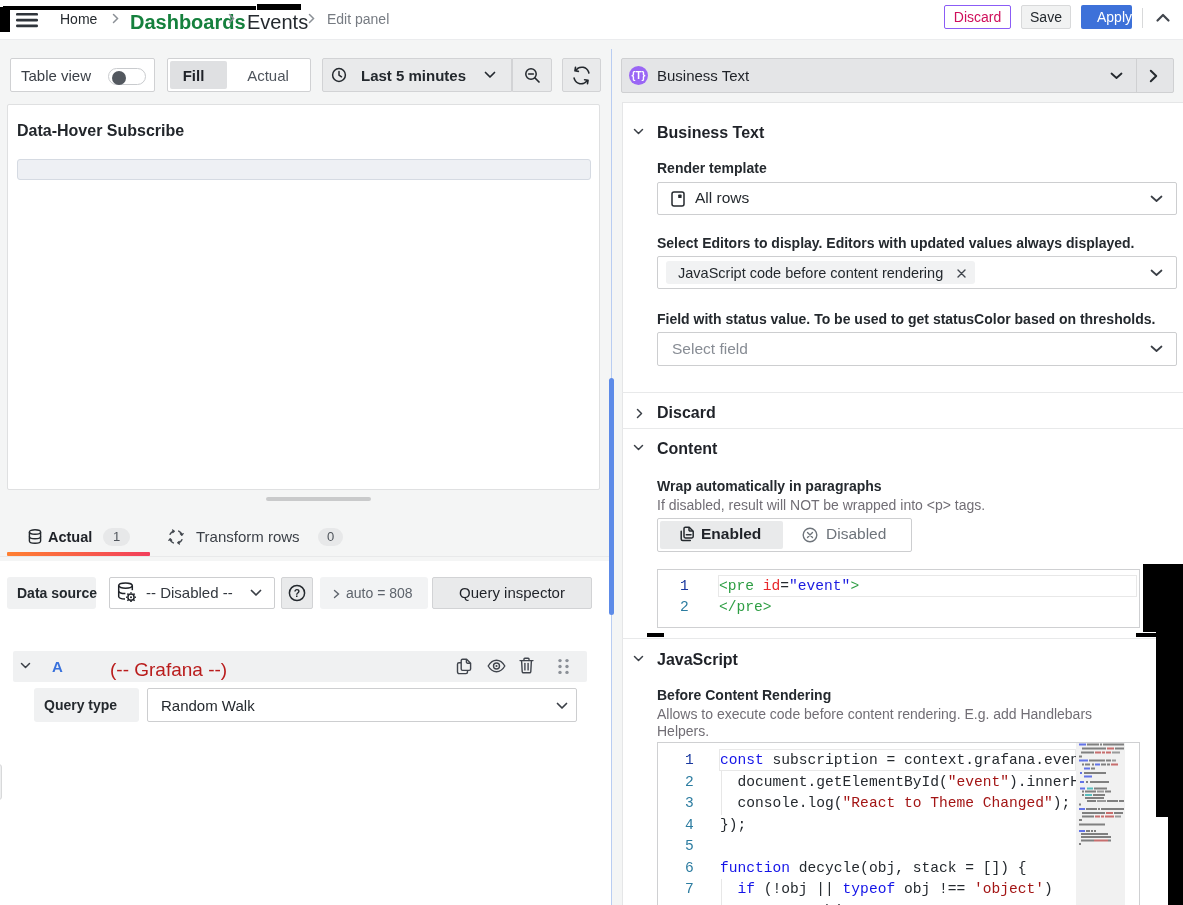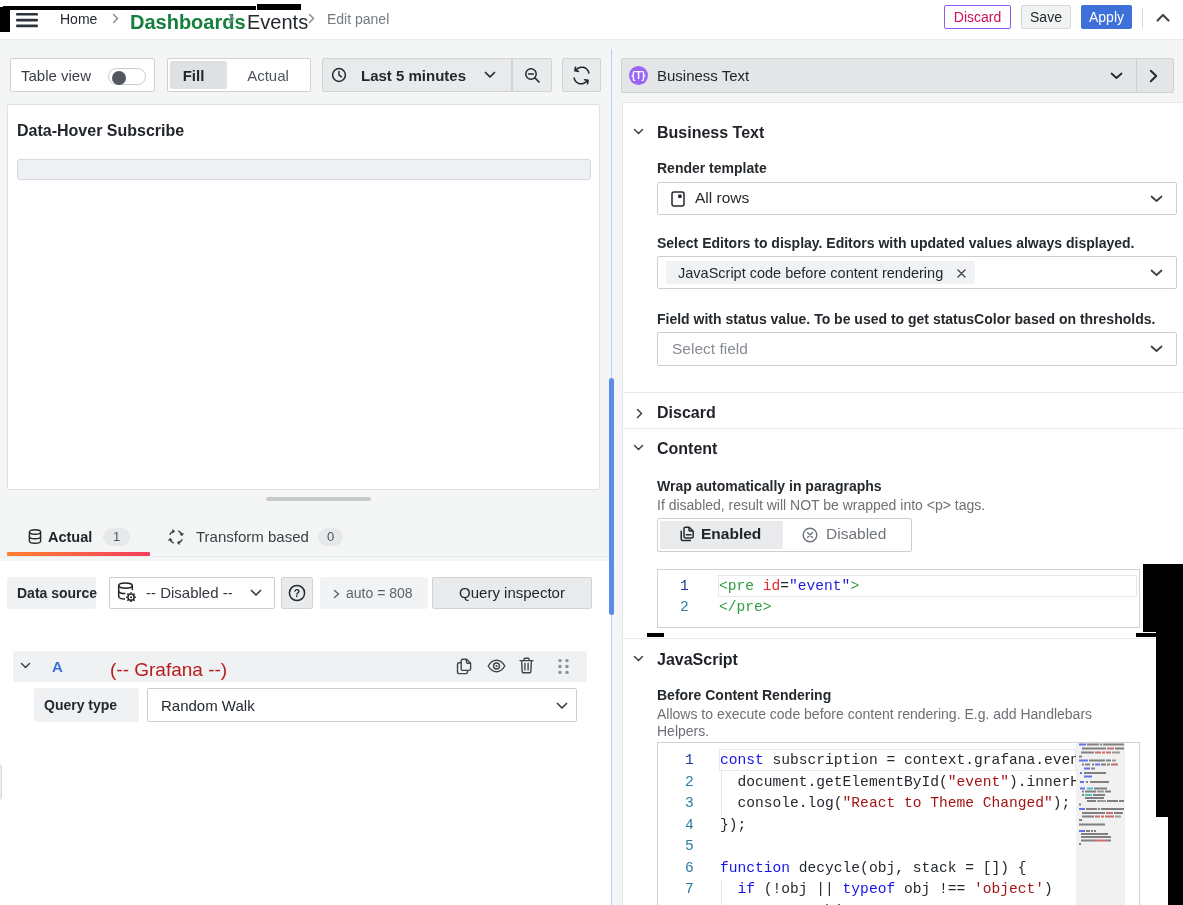--- a/index.html
+++ b/index.html
@@ -42,21 +42,21 @@
 <div class="abs" style="left:247px;top:11px;font-size:20px;color:#24292e;">Events</div>
 <div class="abs" style="left:308px;top:13px;">
     <svg width="7" height="11" viewBox="0 0 7 11">
       <path d="M1.5 1.5 L5.5 5.5 L1.5 9.5" stroke="#8b9096" stroke-width="1.5" fill="none" stroke-linecap="round"></path>
     </svg>
   </div>
 <div class="abs" style="left:327px;top:11px;font-size:14px;color:#767b82;">Edit panel</div>
 
 <div class="abs" style="left:944px;top:5px;width:67px;height:24px;border:1px solid #8b5cf6;border-radius:2px;background:#fff;color:#cf0e5b;font-size:14px;line-height:22px;text-align:center;">Discard</div>
 <div class="abs" style="left:1021px;top:5px;width:50px;height:24px;border:1px solid #d8d9da;border-radius:2px;background:#f1f2f2;color:#24292e;font-size:14px;line-height:22px;text-align:center;">Save</div>
-<div class="abs" style="left:1081px;top:5px;width:51px;height:24px;border-radius:2px;background:#3d71d9;color:#fff;font-size:14px;line-height:24px;text-align:center;">Apply</div>
+<div class="abs" style="left:1081px;top:5px;width:51px;height:24px;border-radius:2px;background:#3d71d9;color:#fff;font-size:14px;line-height:24px;text-align:right;">Apply</div>
 <div class="abs" style="left:1142px;top:8px;width:1px;height:20px;background:#d8d9da;"></div>
 <div class="abs" style="left:1155px;top:12px;">
     <svg width="16" height="11" viewBox="0 0 16 11">
       <path d="M2.5 8.5 L8 3 L13.5 8.5" stroke="#41464d" stroke-width="2.2" fill="none" stroke-linecap="round" stroke-linejoin="round"></path>
     </svg>
   </div>
 
 <div class="abs box" style="left:10px;top:58px;width:145px;height:34px;"></div>
 <div class="abs" style="left:21px;top:67px;font-size:15px;color:#3a3f46;">Table view</div>
 <div class="abs" style="left:108px;top:68px;width:38px;height:17px;border:1px solid #c9cbce;border-radius:9px;background:#fff;"></div>
@@ -118,21 +118,21 @@
       <path d="M2.1 5.3 A6.3 6.3 0 0 1 5.3 2.1"></path>
       <path d="M10.7 2.1 A6.3 6.3 0 0 1 13.9 5.3"></path>
       <path d="M13.9 10.7 A6.3 6.3 0 0 1 10.7 13.9"></path>
       <path d="M5.3 13.9 A6.3 6.3 0 0 1 2.1 10.7"></path>
       <path d="M4.6 0.9 L6.3 2.2 L4.8 3.6" stroke-width="1.3" stroke-linejoin="round"></path>
       <path d="M15.1 4.6 L13.8 6.3 L12.4 4.8" stroke-width="1.3" stroke-linejoin="round"></path>
       <path d="M11.4 15.1 L9.7 13.8 L11.2 12.4" stroke-width="1.3" stroke-linejoin="round"></path>
       <path d="M0.9 11.4 L2.2 9.7 L3.6 11.2" stroke-width="1.3" stroke-linejoin="round"></path>
     </svg>
   </div>
-<div class="abs" style="left:196px;top:528px;font-size:15px;color:#3a3f46;">Transform based</div>
+<div class="abs" style="left:196px;top:528px;font-size:15px;color:#3a3f46;">Transform rows</div>
 <div class="abs" style="left:318px;top:528px;width:25px;height:18px;background:#e7e8e9;border-radius:9px;text-align:center;font-size:13px;line-height:18px;color:#50555c;">0</div>
 
 <div class="abs" style="left:0px;top:561px;width:612px;height:344px;background:#fff;"></div>
 
 <div class="abs chip" style="left:7px;top:577px;width:89px;height:32px;"></div>
 <div class="abs" style="left:17px;top:585px;font-size:14px;font-weight:700;color:#24292e;">Data source</div>
 <div class="abs box" style="left:109px;top:577px;width:166px;height:32px;border-color:#cdced0;"></div>
 <div class="abs" style="left:117px;top:582px;">
     <svg width="20" height="22" viewBox="0 0 20 22" fill="none" stroke="#1f2228" stroke-width="1.5">
       <ellipse cx="8.5" cy="3.6" rx="6.8" ry="2.6"></ellipse>

